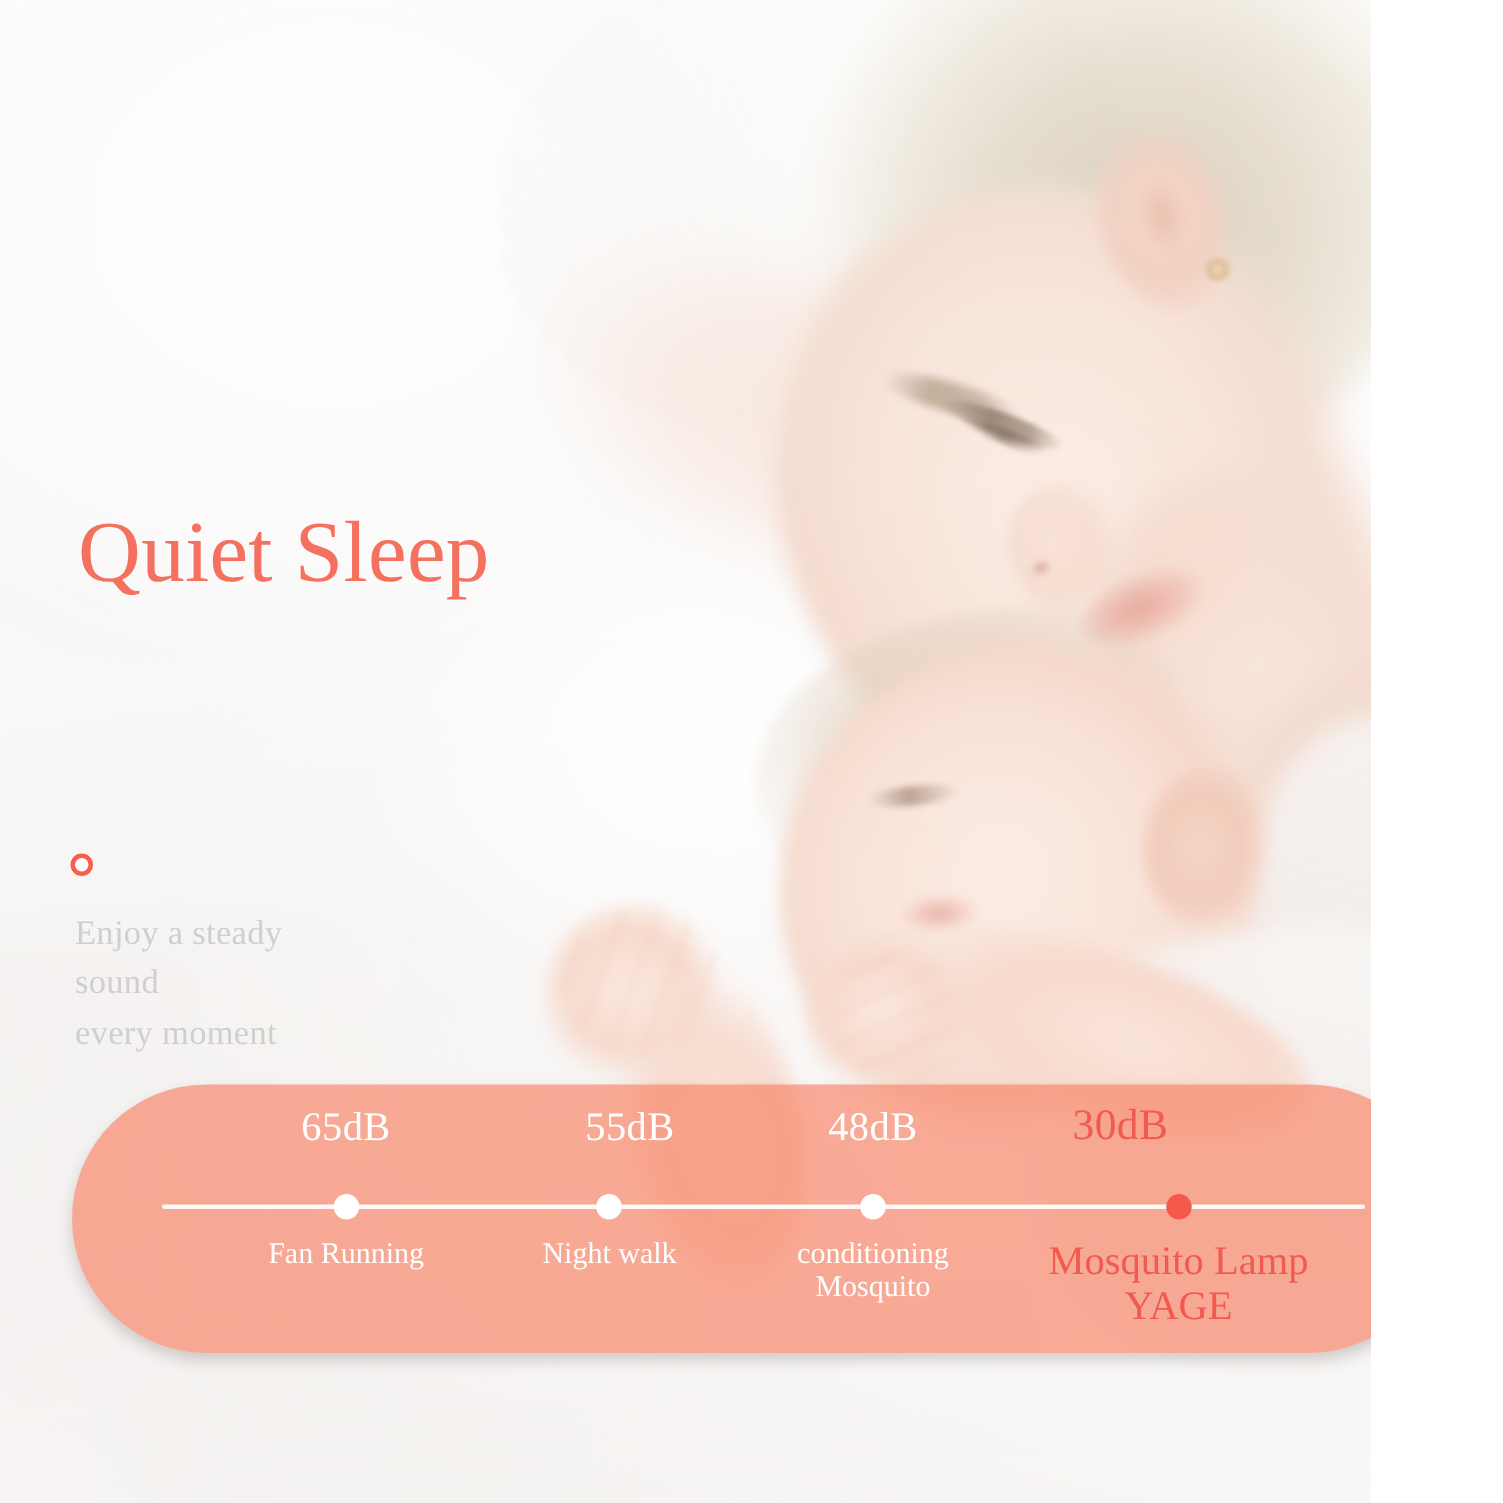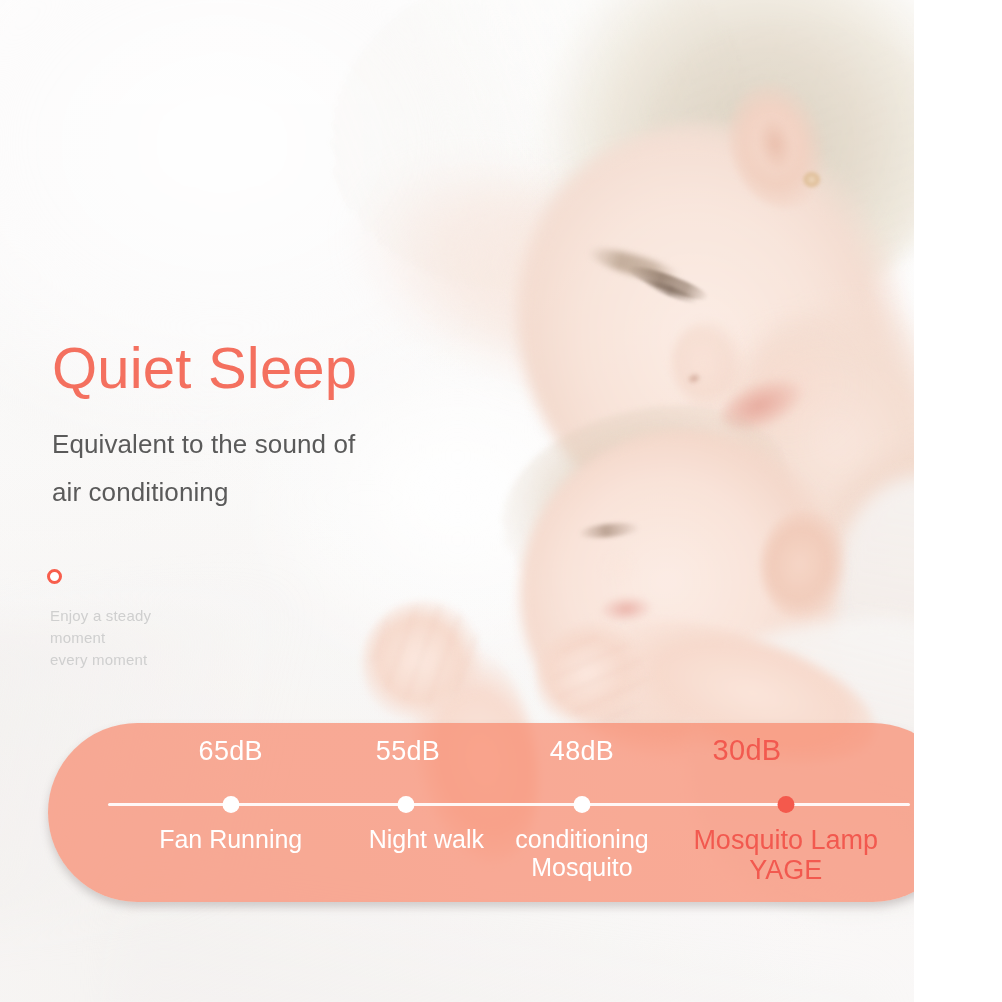--- a/index.html
+++ b/index.html
@@ -7,21 +7,21 @@
     margin: 0;
     padding: 0;
     background: #ffffff;
   }
   #stage {
     position: relative;
     width: 914px;
     height: 1002px;
     overflow: hidden;
     background: #ffffff;
-    font-family: Liberation Sans, sans-serif;
+    font-family: Liberation Serif, serif;
     -webkit-font-smoothing: antialiased;
   }
 
   
   .photo {
     position: absolute;
     inset: 0;
     background: #fdfcfb;
   }
   .photo > * { position: absolute; }
@@ -334,21 +334,21 @@
     width: 9px;
     height: 9px;
     border-radius: 50%;
     border: 3px solid #f85e4c;
     background: #ffffff;
   }
   .note {
     position: absolute;
     left: 50px;
     top: 605px;
-    font-size: 15px;
+    font-size: 23px;
     line-height: 1.45;
     color: #cfcfcf;
     letter-spacing: .2px;
   }
   .note div { white-space: nowrap; }
 
   
   .scalebar {
     position: absolute;
     left: 48px;
@@ -394,21 +394,21 @@
     letter-spacing: .3px;
   }
   .tick-value.highlight {
     color: #f2594f;
     font-size: 29px;
   }
   .tick-label {
     position: absolute;
     top: 102px;
     transform: translateX(-50%);
-    font-size: 25px;
+    font-size: 20px;
     line-height: 1.12;
     color: #ffffff;
     text-align: center;
     white-space: nowrap;
   }
   .tick-label.highlight {
     color: #f2594f;
     font-size: 27px;
   }
 </style>
@@ -457,45 +457,41 @@
     <div class="b-fingers2"></div>
     <div class="b-arm-l"></div>
     <div class="b-hand-l"></div>
     <div class="b-fingers"></div>
 
     <div class="lift"></div>
   </div>
 
   <div class="headline">Quiet Sleep</div>
 
-  <div class="subhead">
-    <div>Equivalent to the sound of</div>
-    <div>air conditioning</div>
-  </div>
 
   <div class="bullet-dot"></div>
 
   <div class="note">
     <div>Enjoy a steady</div>
-    <div>moment</div>
+    <div>sound</div>
     <div>every moment</div>
   </div>
 
   <div class="scalebar">
     <div class="scale-inner">
       <div class="axis-line"></div>
       <div id="ticks">
           <div class="tick-value" style="left: 182.706px;">65dB</div>
           <div class="tick" style="left: 182.706px;"></div>
           <div class="tick-label" style="left: 182.706px;">
             <div>Fan Running</div>
           </div>
-          <div class="tick-value" style="left: 360px;">55dB</div>
+          <div class="tick-value" style="left: 372px;">55dB</div>
           <div class="tick" style="left: 358.344px;"></div>
-          <div class="tick-label" style="left: 358.344px; margin-left: 20px;">
+          <div class="tick-label" style="left: 358.344px;">
             <div>Night walk</div>
           </div>
           <div class="tick-value" style="left: 533.982px;">48dB</div>
           <div class="tick" style="left: 533.982px;"></div>
           <div class="tick-label" style="left: 533.982px;">
             <div>conditioning</div>
             <div>Mosquito</div>
           </div>
           <div class="tick-value highlight" style="left: 699px;">30dB</div>
           <div class="tick highlight" style="left: 737.69px;"></div>

